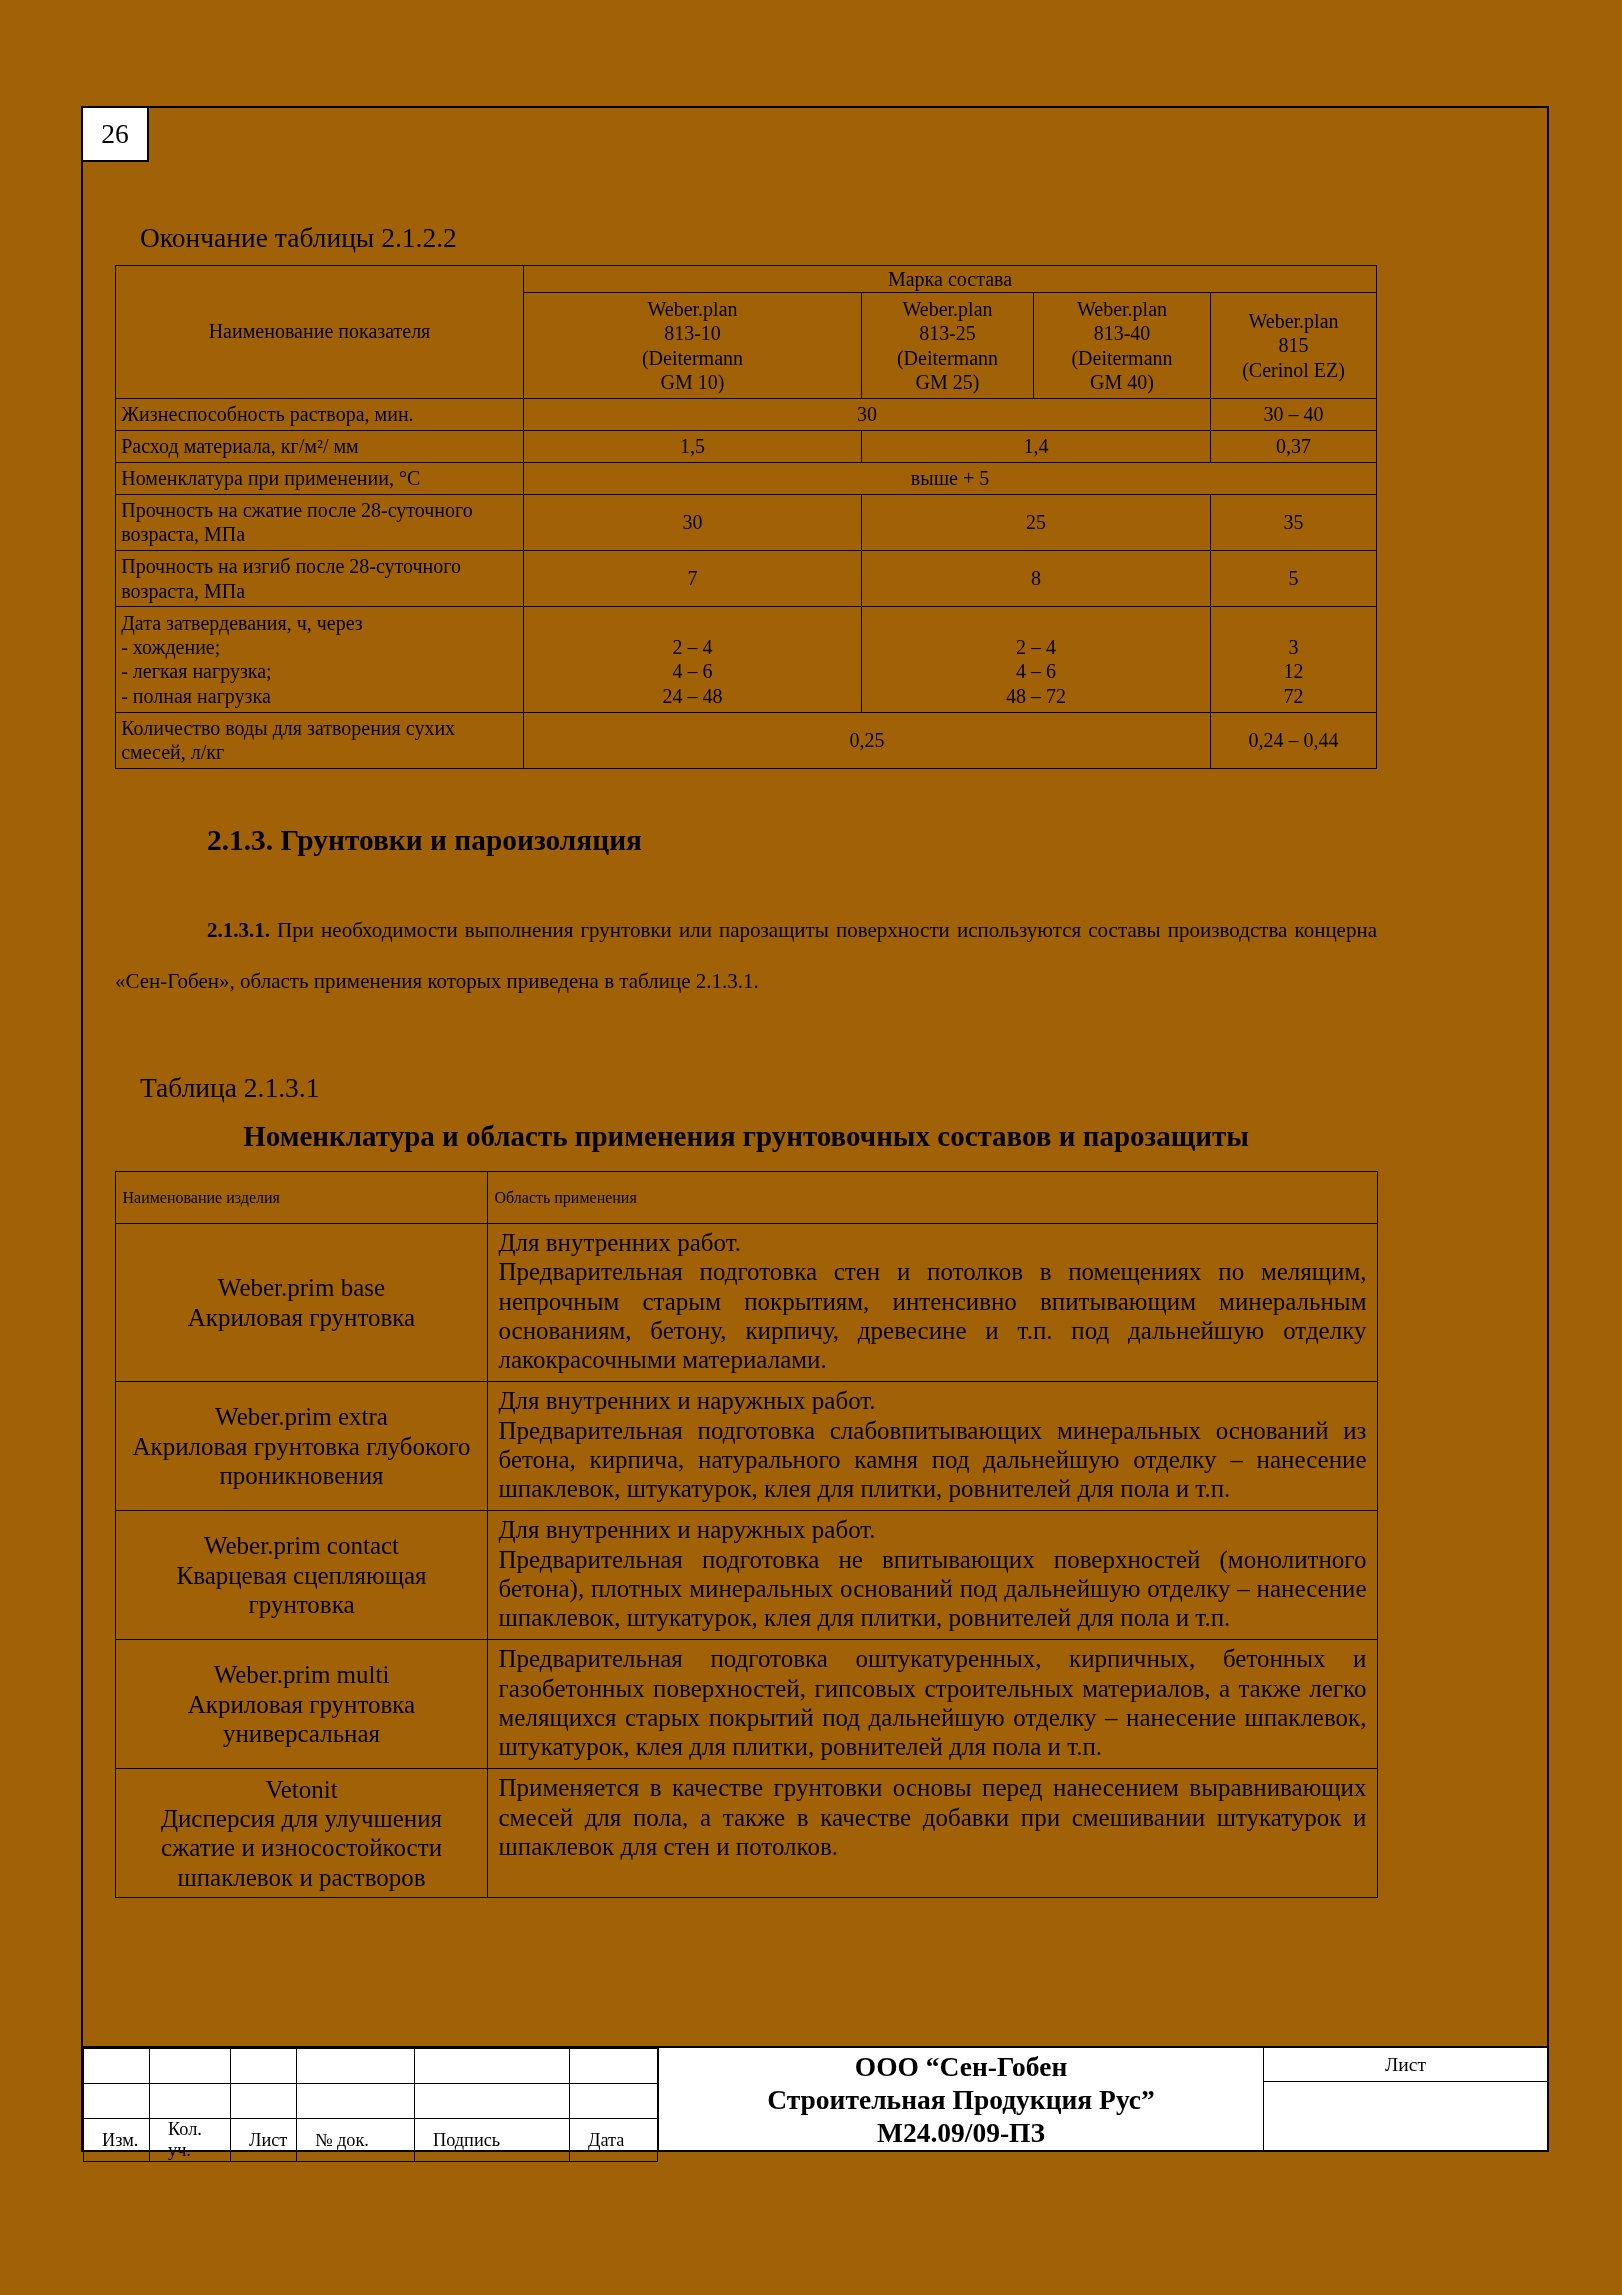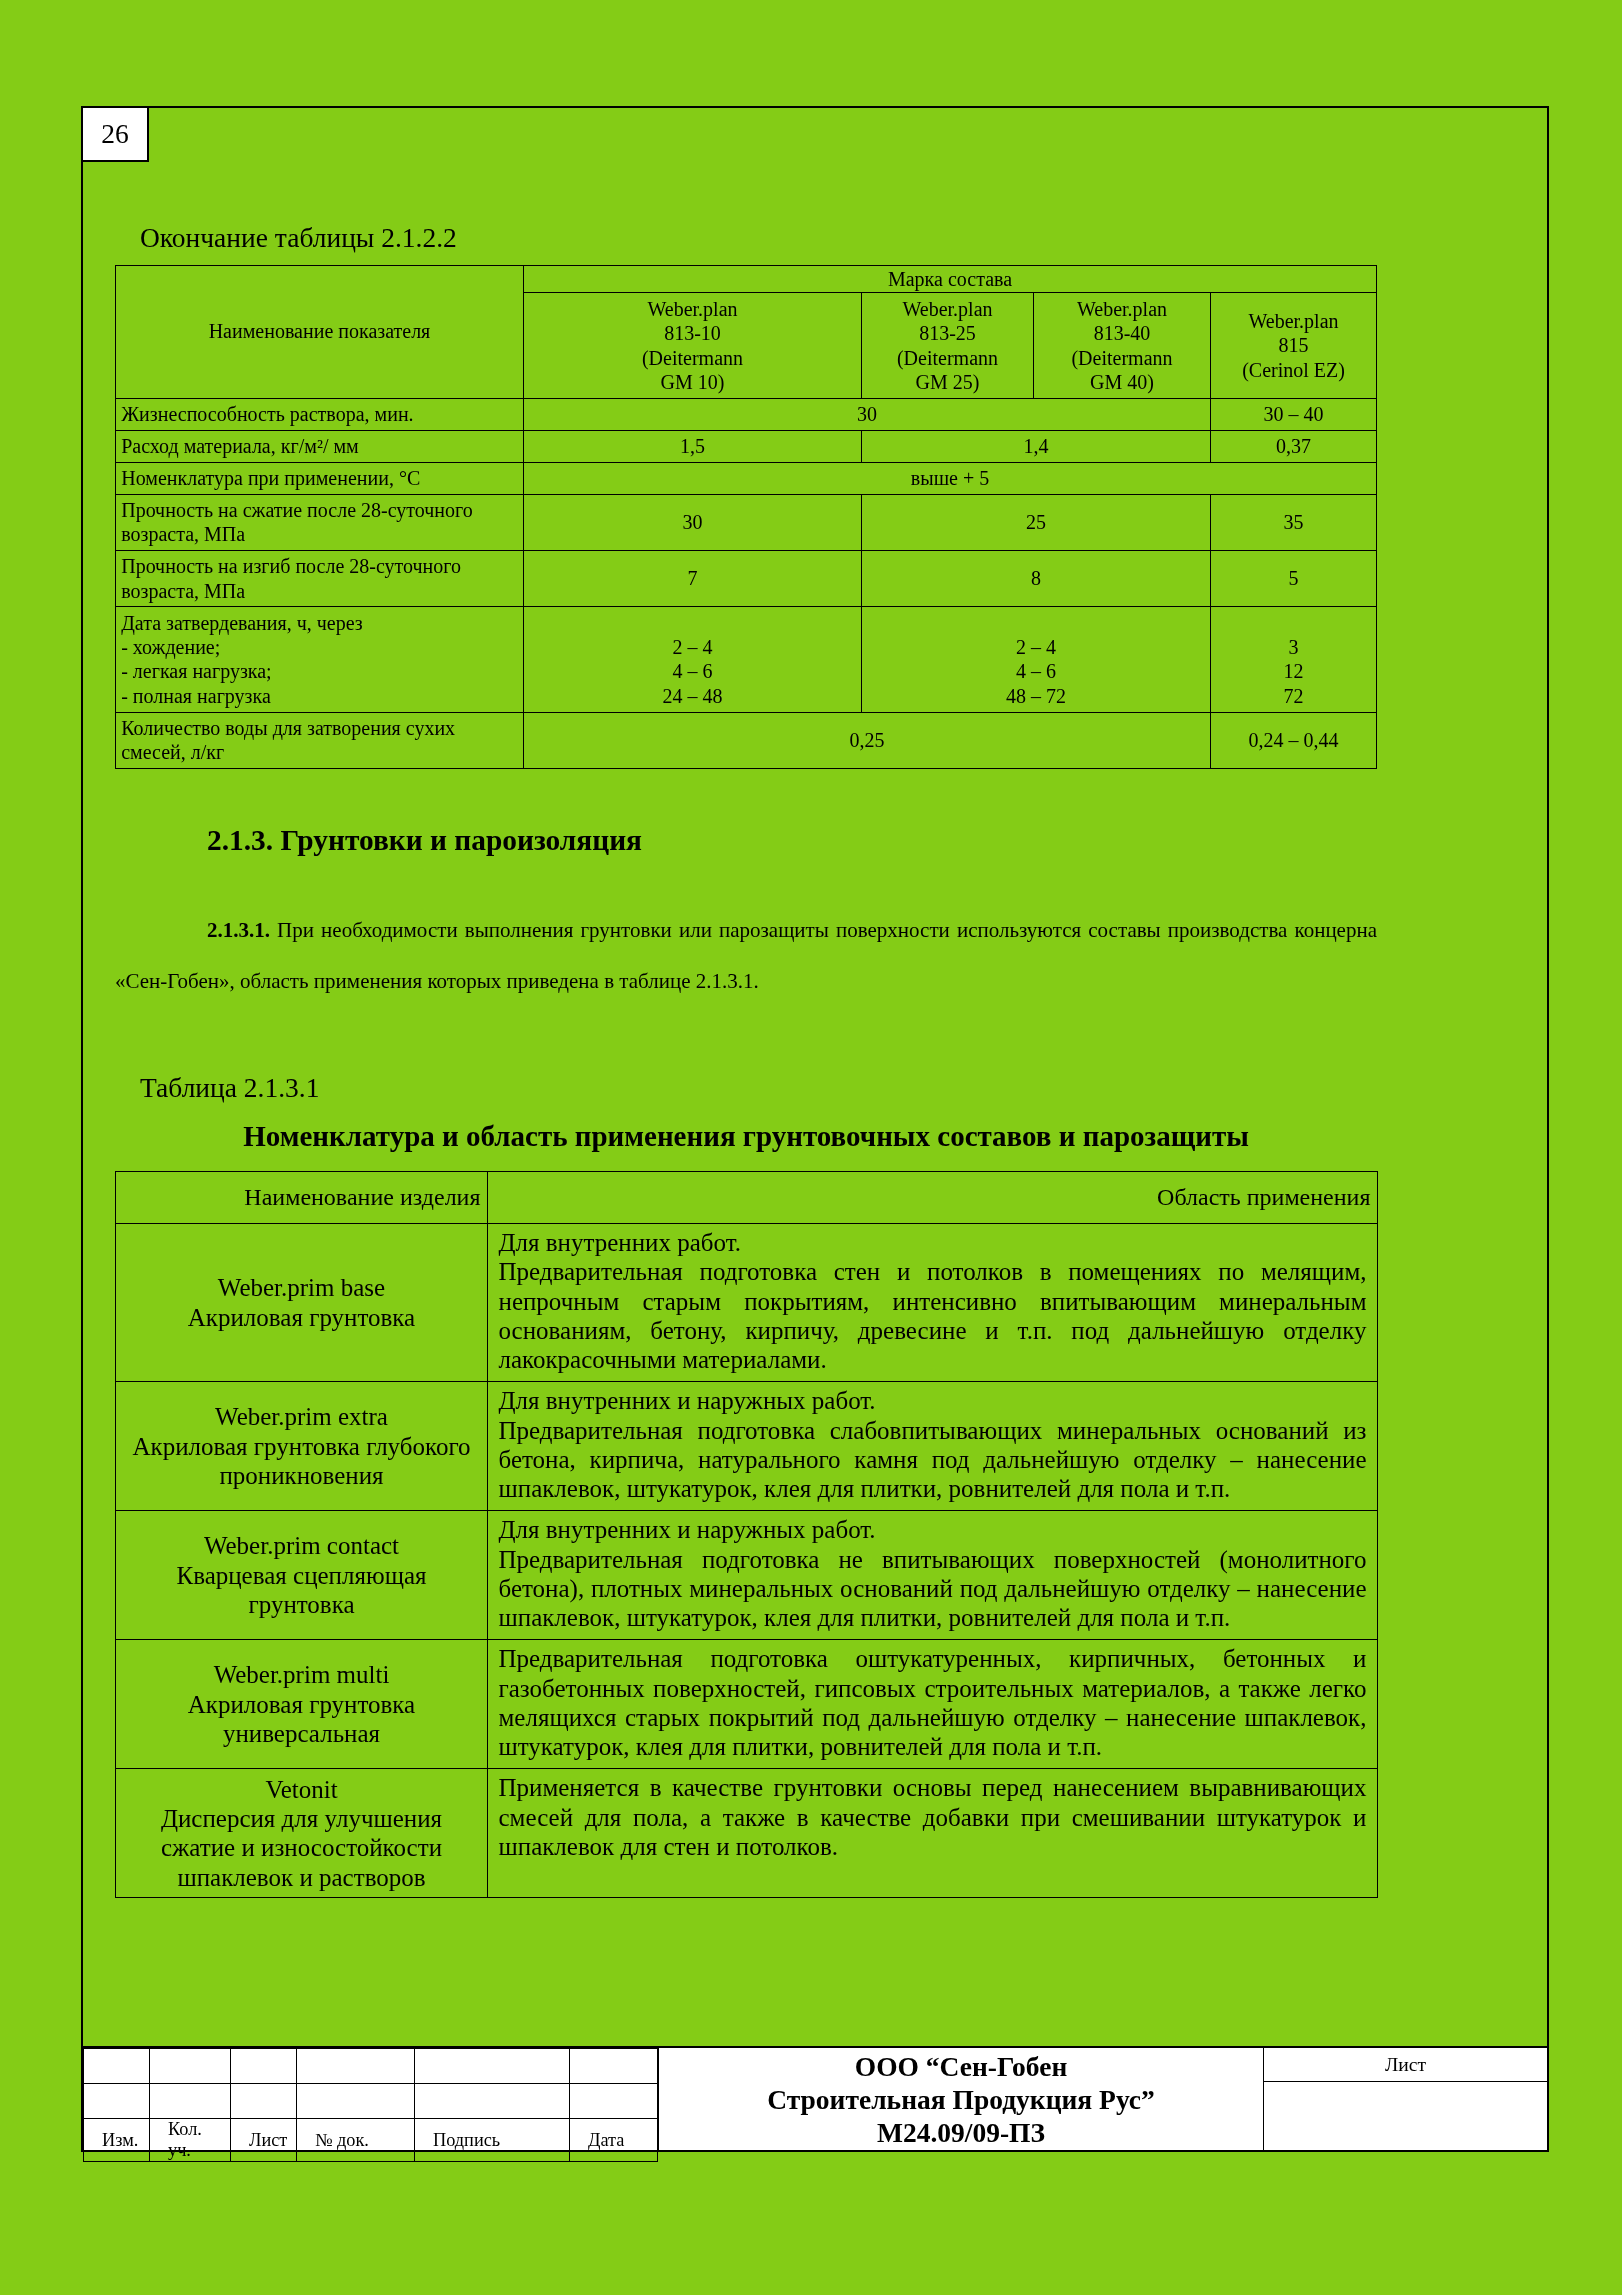--- a/index.html
+++ b/index.html
@@ -3,21 +3,21 @@
 <meta charset="utf-8">
 <style>
   * { box-sizing: border-box; margin: 0; padding: 0; }
   html, body { margin: 0; padding: 0; }
   body {
     width: 1623px; height: 2295px;
     background: #ffffff;
     color: #000;
     font-family: "Liberation Serif", serif;
   }
-  .page { position: relative; width: 1623px; height: 2295px; background: #84cc16; overflow: hidden; }
+  .page { position: relative; width: 1623px; height: 2295px; background: #a16207; overflow: hidden; }
 
   
   .frame { position: absolute; left: 81px; top: 106px; width: 1468px; height: 2046px; border: 2px solid #000; }
   .pagenum-box {
     position: absolute; left: 81px; top: 106px; width: 68px; height: 56px;
     border: 2px solid #000; display: flex; align-items: center; justify-content: center;
     font-size: 27.5px; background: #fff;
   }
 
   .content { position: absolute; left: 115px; top: 222px; width: 1262px; }
@@ -38,21 +38,21 @@
     margin-top: 48px; font-size: 21px; line-height: 51px;
     text-align: justify; text-indent: 92px;
   }
   .para .bnum { font-weight: bold; }
 
   .t2-label { font-size: 27.5px; margin: 65px 0 0 25px; }
   .t2-title { font-size: 29px; font-weight: bold; text-align: center; margin-top: 15.7px; }
 
   .t2 { width: 1262px; margin-top: 18.3px; font-size: 25px; line-height: 29.4px; table-layout: fixed; }
   .t2 td, .t2 th { border: 1.3px solid #000; font-weight: normal; }
-  .t2 th { height: 52px; text-align: right; vertical-align: middle; font-size: 24px; padding: 3.9px 6.5px; }
+  .t2 th { height: 52px; text-align: left; vertical-align: middle; font-size: 16px; padding: 3.9px 6.5px; }
   .t2 td.prod { text-align: center; vertical-align: middle; padding: 5.2px 9.2px; }
   .t2 td.app { text-align: justify; vertical-align: top; padding: 3.9px 10.5px 6.5px 10.5px; }
 
   
   .footer {
     position: absolute; left: 81px; top: 2046px; width: 1468px; height: 106px;
     border: 2px solid #000; display: flex; background: #fff;
   }
   .fgrid { width: 575px; height: 100%; table-layout: fixed; }
   .fgrid td { border: 1.3px solid #000; height: 35px; text-align: left; vertical-align: middle; font-size: 18.3px; padding: 0 18px; }

